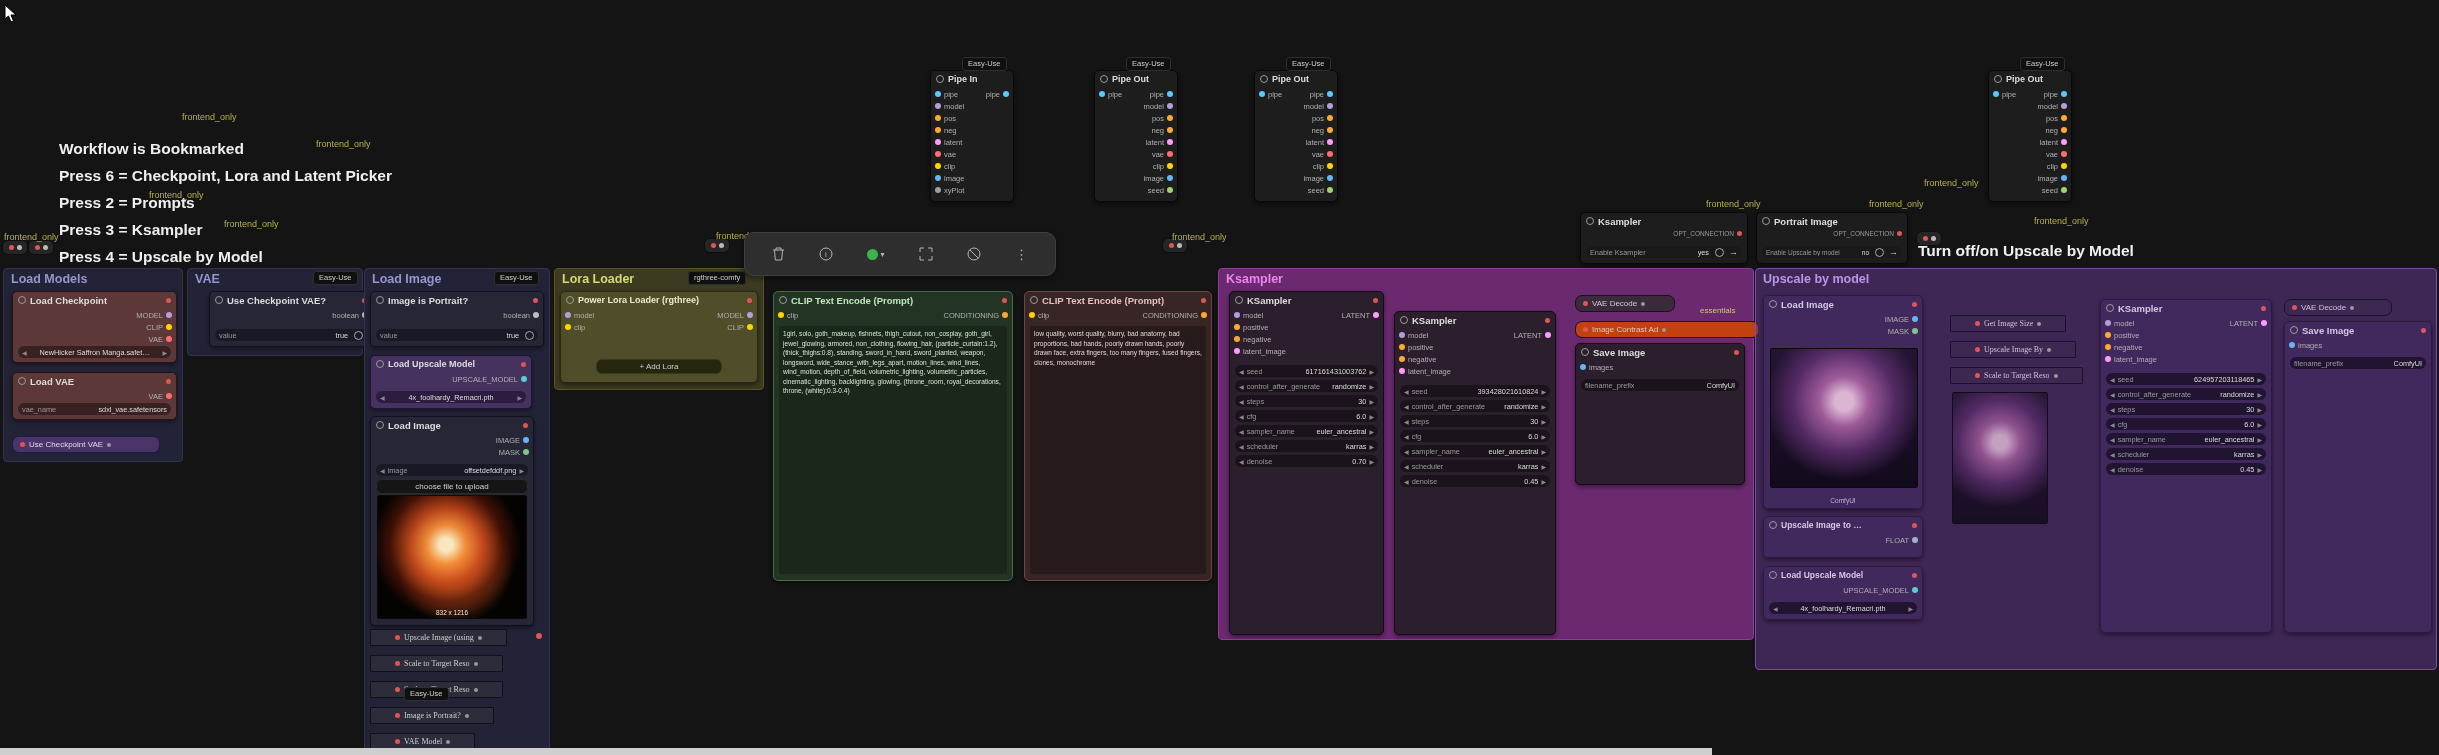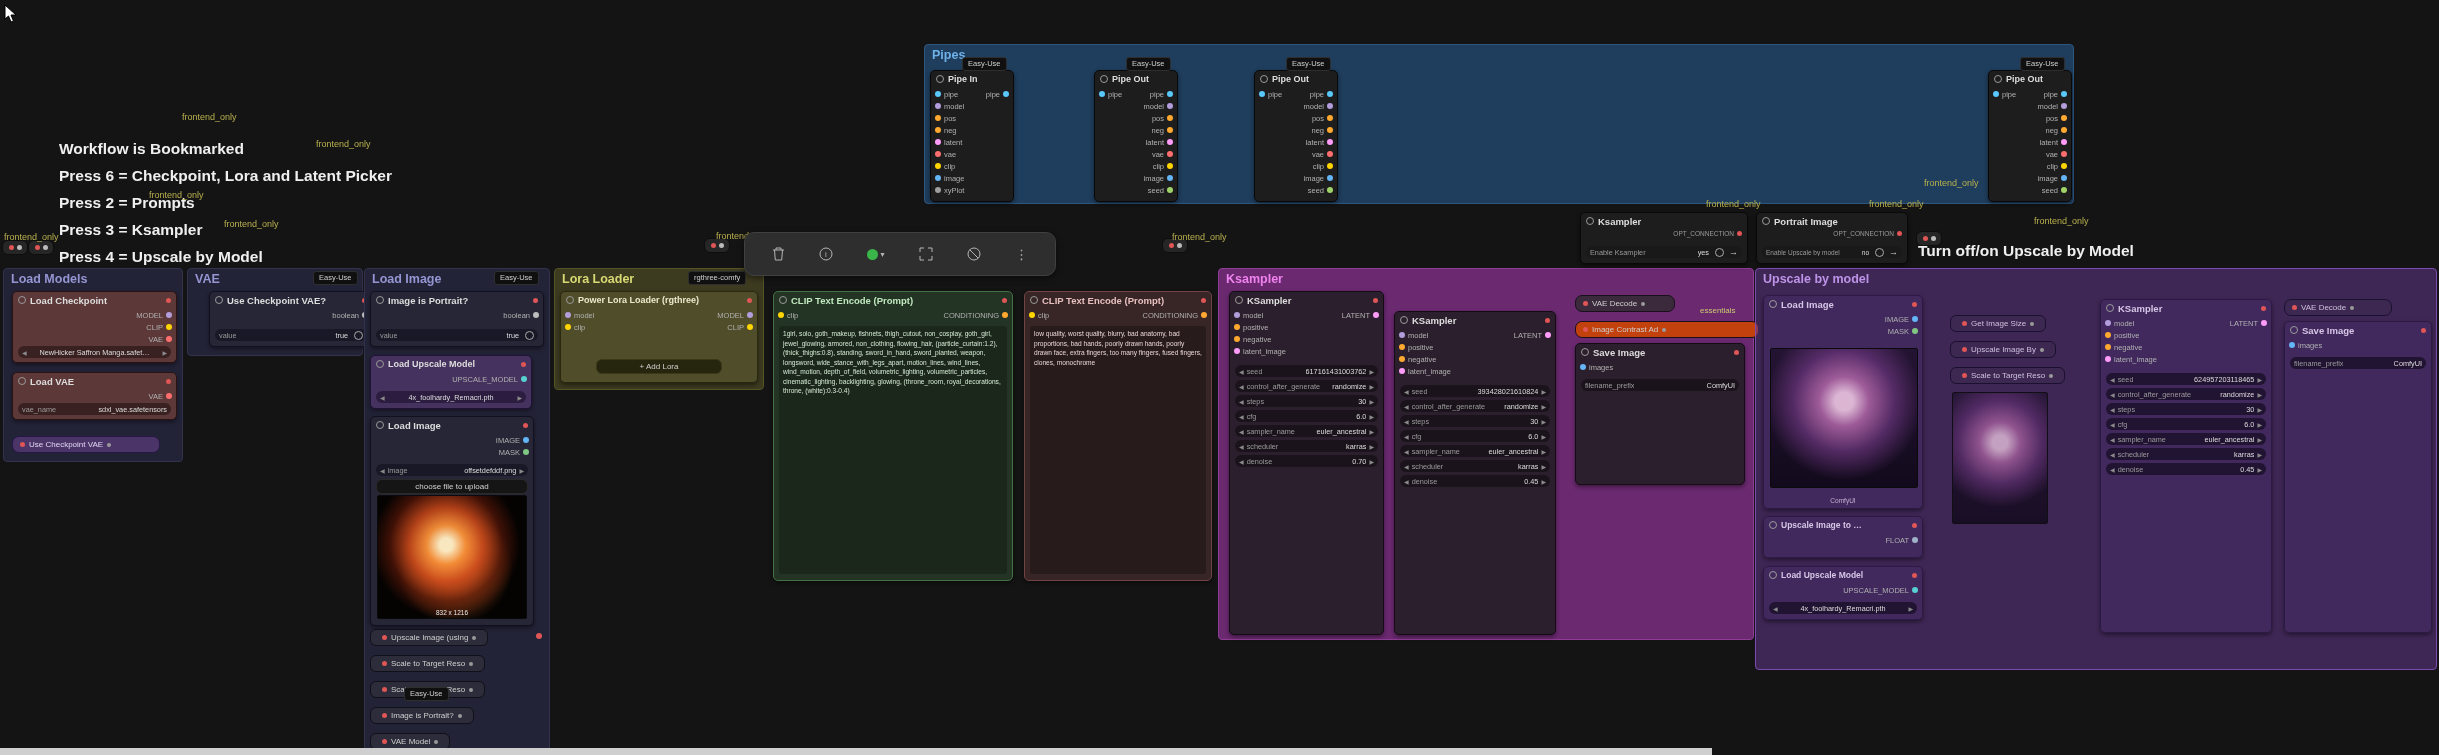--- a/index.html
+++ b/index.html
@@ -35,22 +35,22 @@
   .wl{color:#9a9a9a;overflow:hidden;}
   .wv{margin-left:auto;color:#dcdcdc;overflow:hidden;}
   .wcenter .wv{margin:0 auto;}
   .tdot{width:7px;height:7px;border-radius:50%;border:1px solid #aaa;flex:none;margin-left:3px;}
   .goarr{color:#cfcfcf;font-size:9px;margin-left:2px;flex:none;}
   .btnpill{display:flex;align-items:center;justify-content:center;height:13px;background:#151515;
     border:1px solid #2a2a2a;border-radius:6px;font-size:8px;color:#d0d0d0;margin:3px 5px 0;}
   .cbar{position:absolute;height:15px;display:flex;align-items:center;gap:4px;padding:0 7px;
     background:#2c2c3a;border:1px solid #101018;border-radius:7px;font-size:8px;color:#cfcfcf;white-space:nowrap;}
   .cbarlist{position:absolute;display:flex;flex-direction:column;align-items:flex-start;gap:9px;}
-  .cbar2{height:15px;display:flex;align-items:center;gap:4px;padding:0 11px;background:#2c2c3a;
-    border:1px solid #101018;border-radius:6px;font-size:8px;color:#cfcfcf;white-space:nowrap;}
+  .cbar2{height:15px;display:flex;align-items:center;gap:4px;padding:0 24px;background:#2c2c3a;
+    border:1px solid #101018;border-radius:1px;font-size:8px;color:#cfcfcf;white-space:nowrap;font-family:Liberation Serif, serif;}
   .cbar2.up,.cbar.up{background:#3c2850;border-color:#1c1030;color:#cfc0e0;}
   .cdotr{width:5px;height:5px;border-radius:50%;background:#e05555;flex:none;}
   .odotg{width:4px;height:4px;border-radius:50%;background:#9a9a9a;flex:none;}
 
   .n-dark{background:#1d1d1d;border-color:#090909;}
   .n-red{background:#5d3838;border-color:#2b1313;} .n-red .wrow{background:#3a2121;}
   .n-navy{background:#262636;border-color:#101020;} .n-navy .wrow{background:#181826;}
   .n-purple{background:#46325e;border-color:#201238;} .n-purple .wrow{background:#2b1c40;}
   .n-olive{background:#504d2a;border-color:#2a280f;} .n-olive .btnpill{background:#26250e;border-color:#3a3818;}
   .n-green{background:#243424;border-color:#447044;} .n-green .nh{color:#bfe8bf;}
@@ -160,23 +160,20 @@
     </span>
     <span class="tbtn">
       <svg width="14" height="14" viewBox="0 0 14 14">
           <circle cx="7" cy="7" r="6" fill="none" stroke="currentColor"></circle>
           <path d="M2.8 2.8L11.2 11.2" stroke="currentColor"></path>
         </svg>
     </span>
     <span class="tbtn" style="font-size:13px">⋮</span>
   </div>
 
-  <div class="group g-pipes" style="left:924px;top:44px;width:1148px;height:158px">
-    <div class="gtitle">Pipes</div>
-  </div>
   <div class="badge" style="left:962px;top:57px">Easy-Use</div>
   <div class="badge" style="left:1126px;top:57px">Easy-Use</div>
   <div class="badge" style="left:1286px;top:57px">Easy-Use</div>
   <div class="badge" style="left:2020px;top:57px">Easy-Use</div>
 
   <div class="node n-dark" style="left:930px;top:70px;width:82px;height:130px">
     <div class="nh" style="font-size:9px">
       <span class="cdot0"></span>
       <span>Pipe In</span>
     </div>

